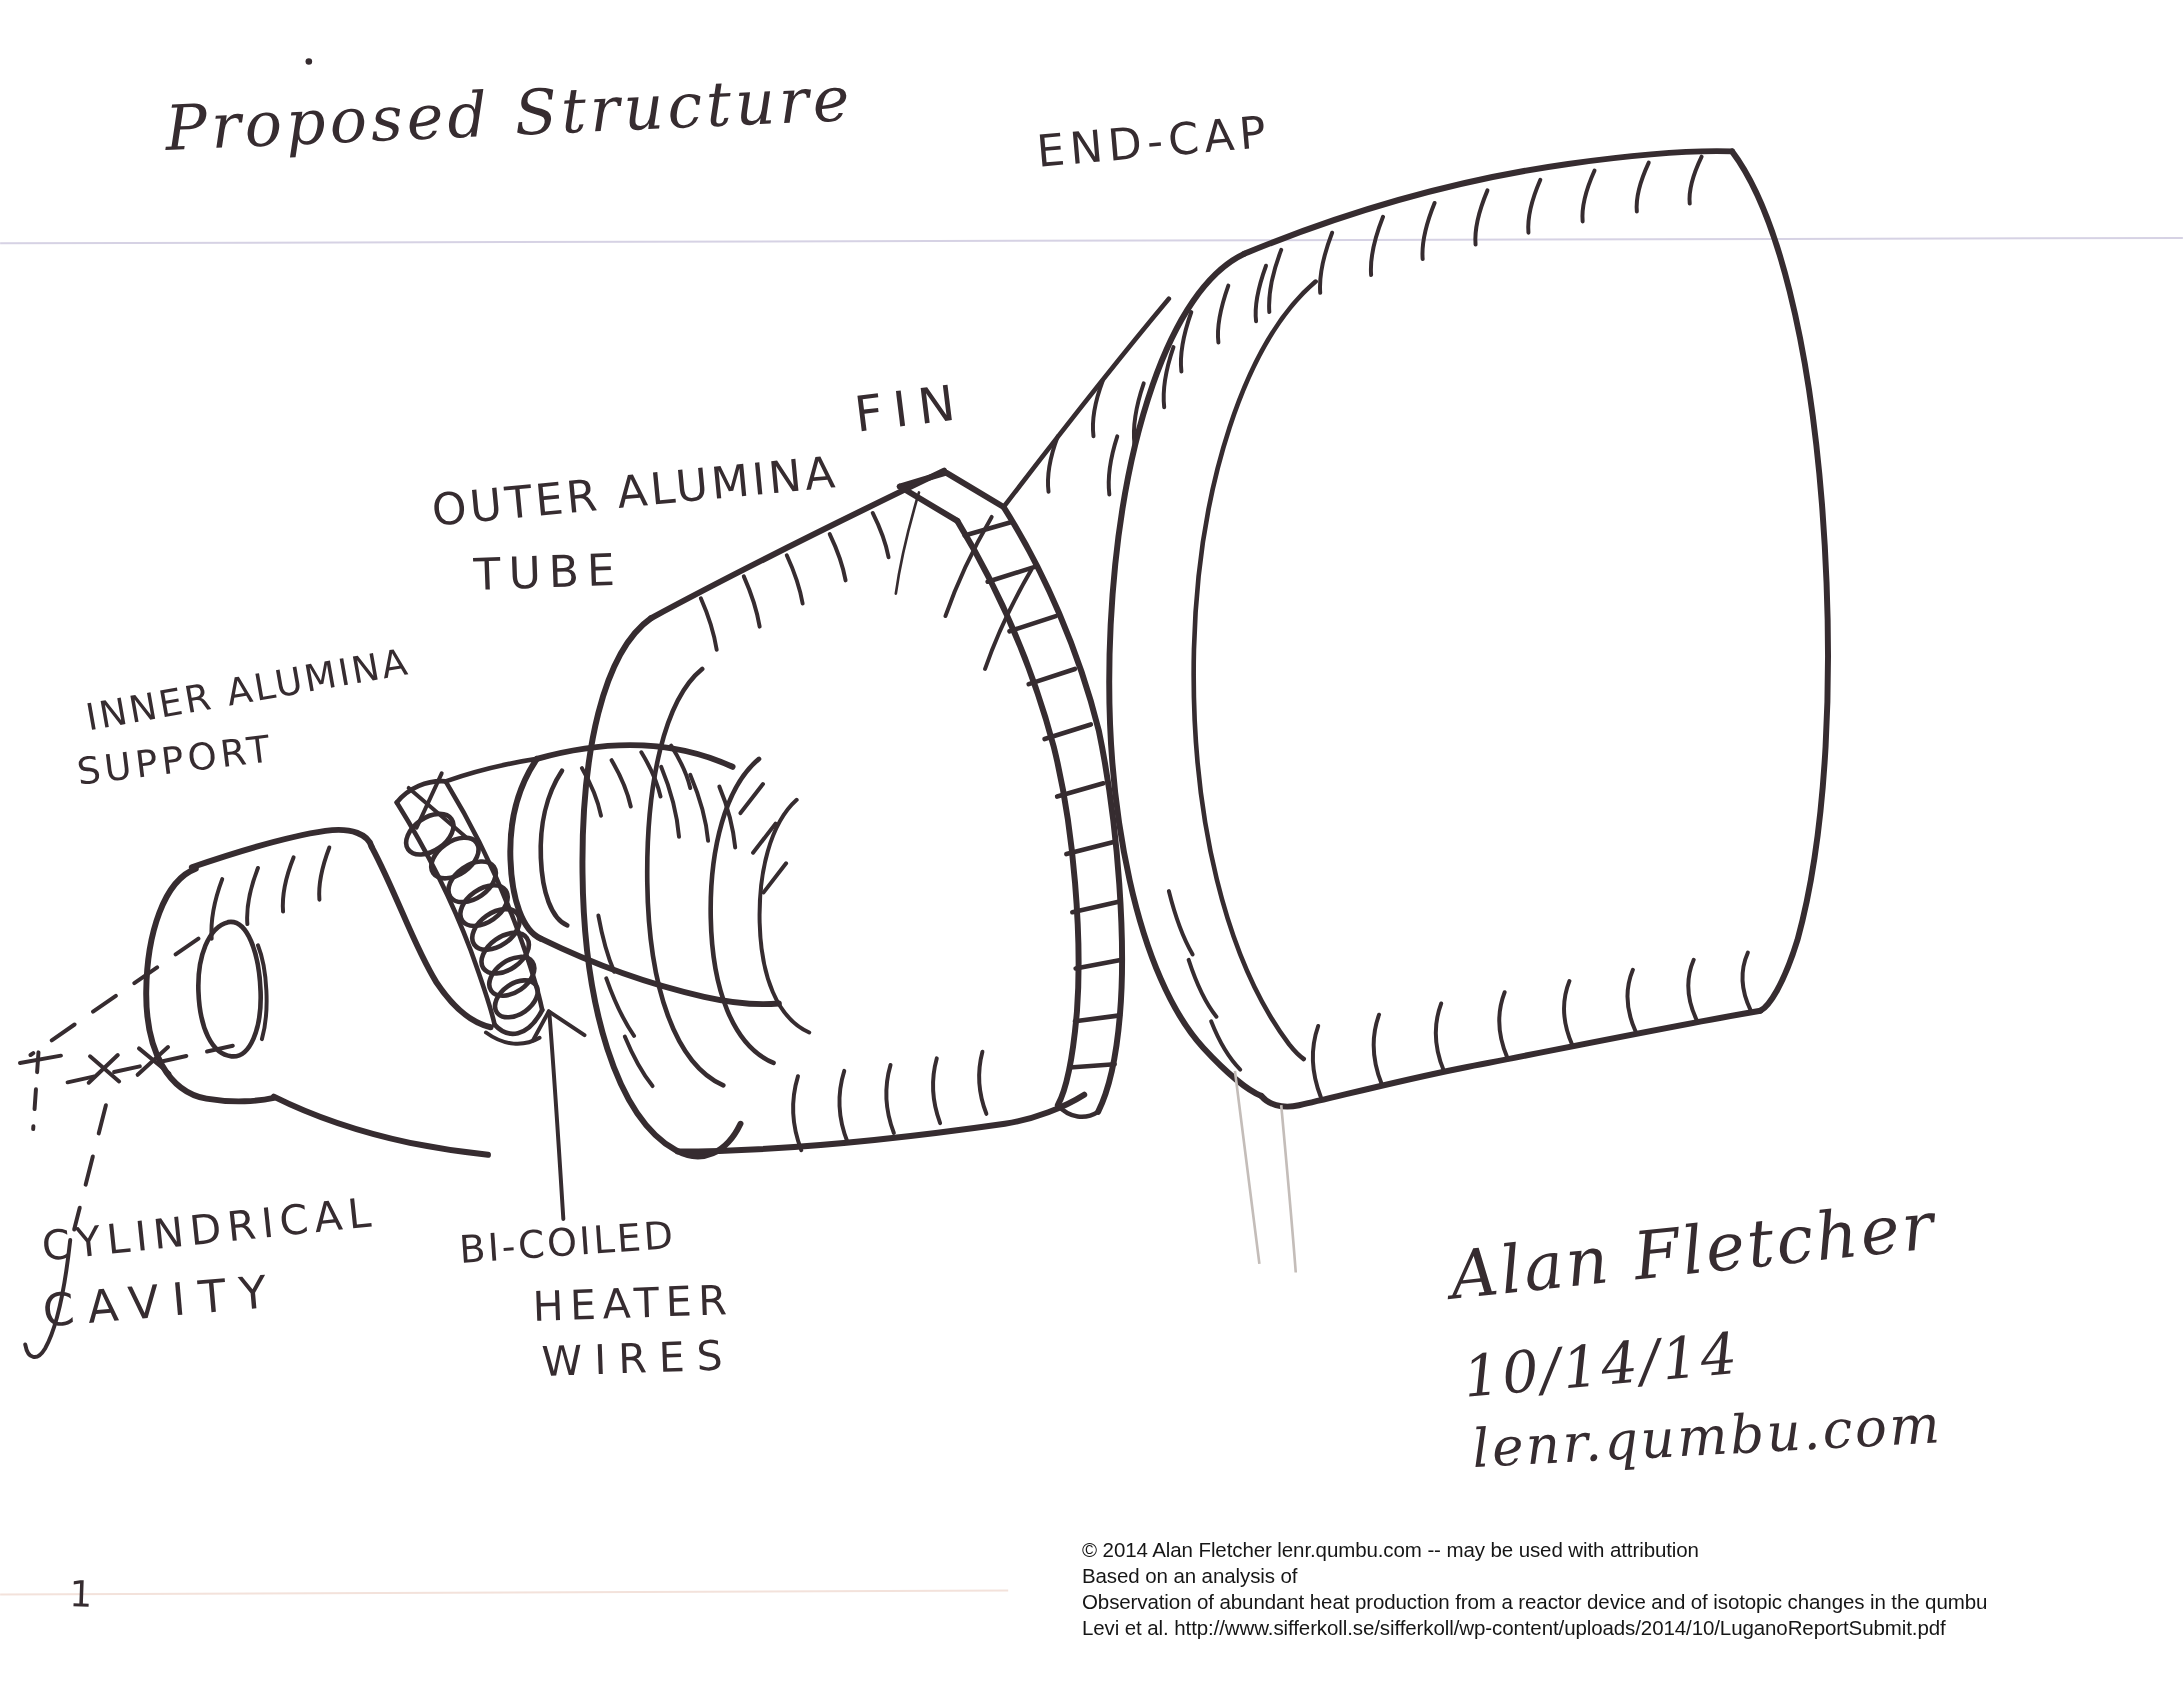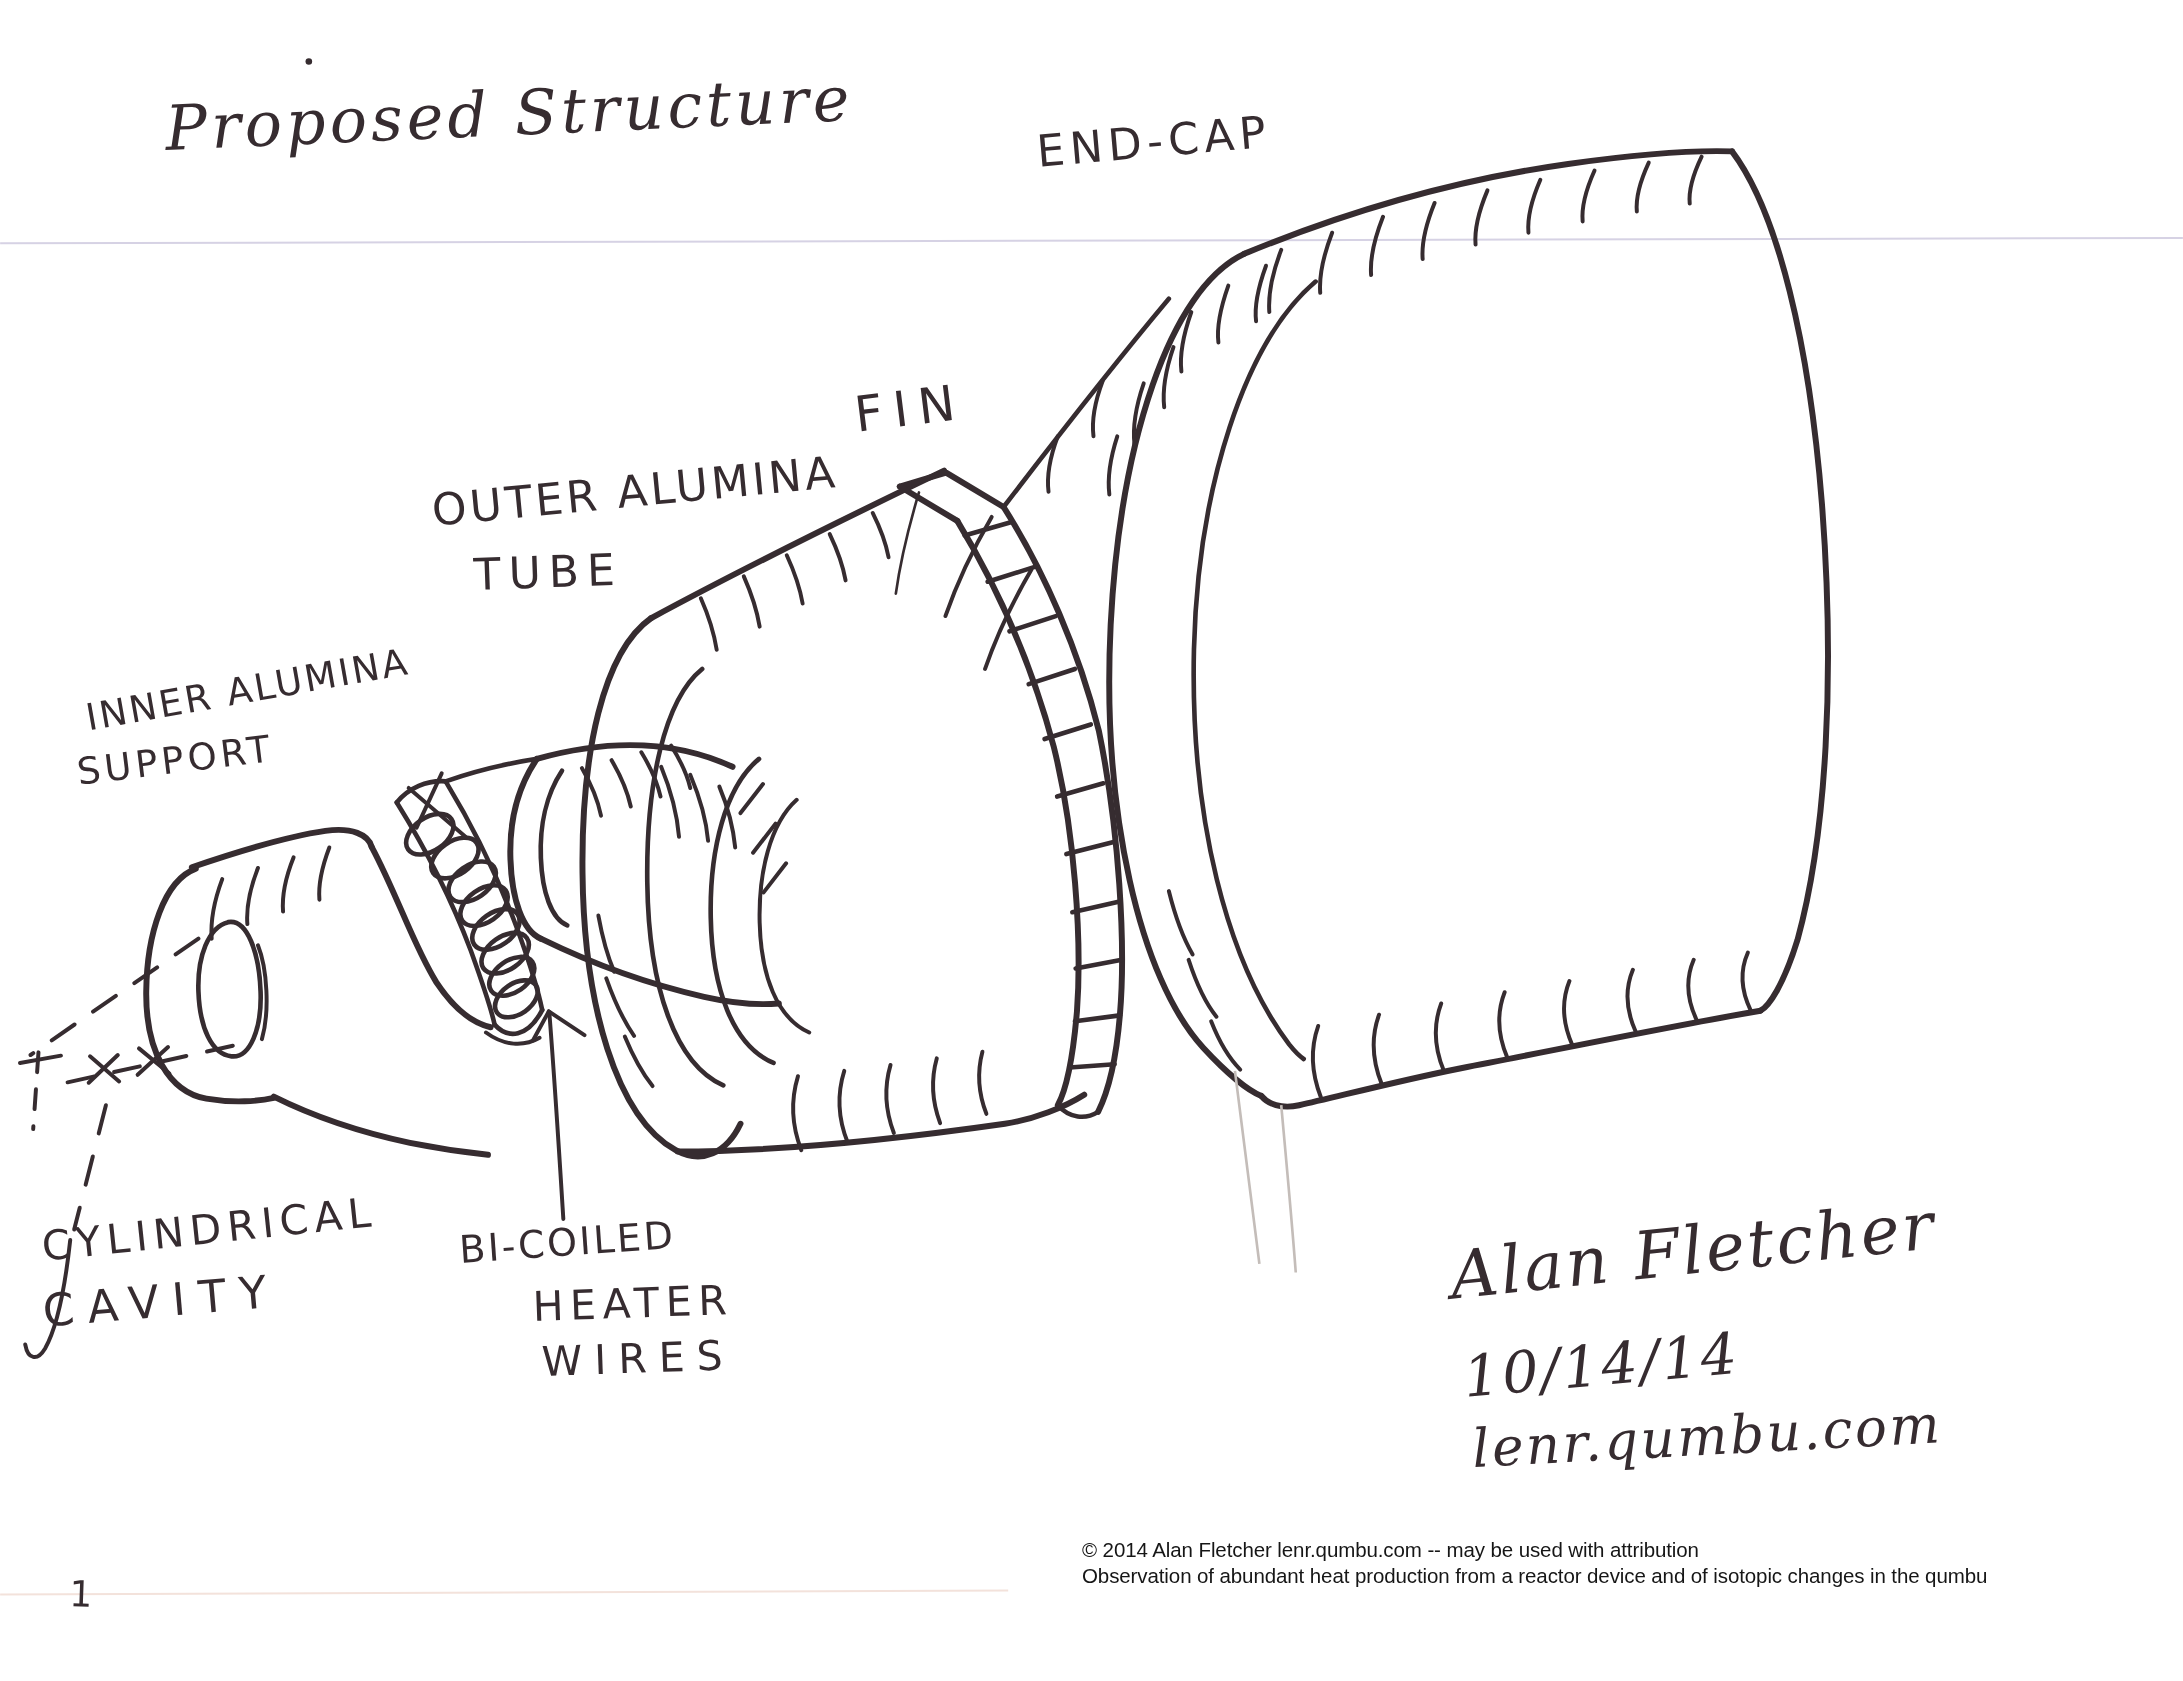--- a/index.html
+++ b/index.html
@@ -217,17 +217,19 @@
   <div class="hw" style="left:541px;top:1342px;font-size:41px;letter-spacing:12px;transform:rotate(-2deg);">WIRES</div>
 
   <div class="hw cursive" style="left:1447px;top:1244px;font-size:66px;letter-spacing:2.6px;transform:rotate(-6deg);">Alan Fletcher</div>
   <div class="hw cursive" style="left:1461px;top:1349px;font-size:57px;letter-spacing:2.6px;transform:rotate(-5deg);">10/14/14</div>
   <div class="hw cursive" style="left:1471px;top:1422px;font-size:53px;letter-spacing:2.6px;transform:rotate(-3deg);">lenr.qumbu.com</div>
 
   <div class="hw" style="left:70px;top:1576px;font-size:36px;transform:rotate(2deg);">1</div>
 
   <div class="footer">
     <div>© 2014 Alan Fletcher lenr.qumbu.com  -- may be used with attribution</div>
+    <div>Based on an analysis of</div>
     <div>Observation of abundant heat production from a reactor device and of isotopic changes in the qumbu</div>
+    <div>Levi et al. http://www.sifferkoll.se/sifferkoll/wp-content/uploads/2014/10/LuganoReportSubmit.pdf</div>
   </div>
 
 </div>
 
 
 </body></html>

